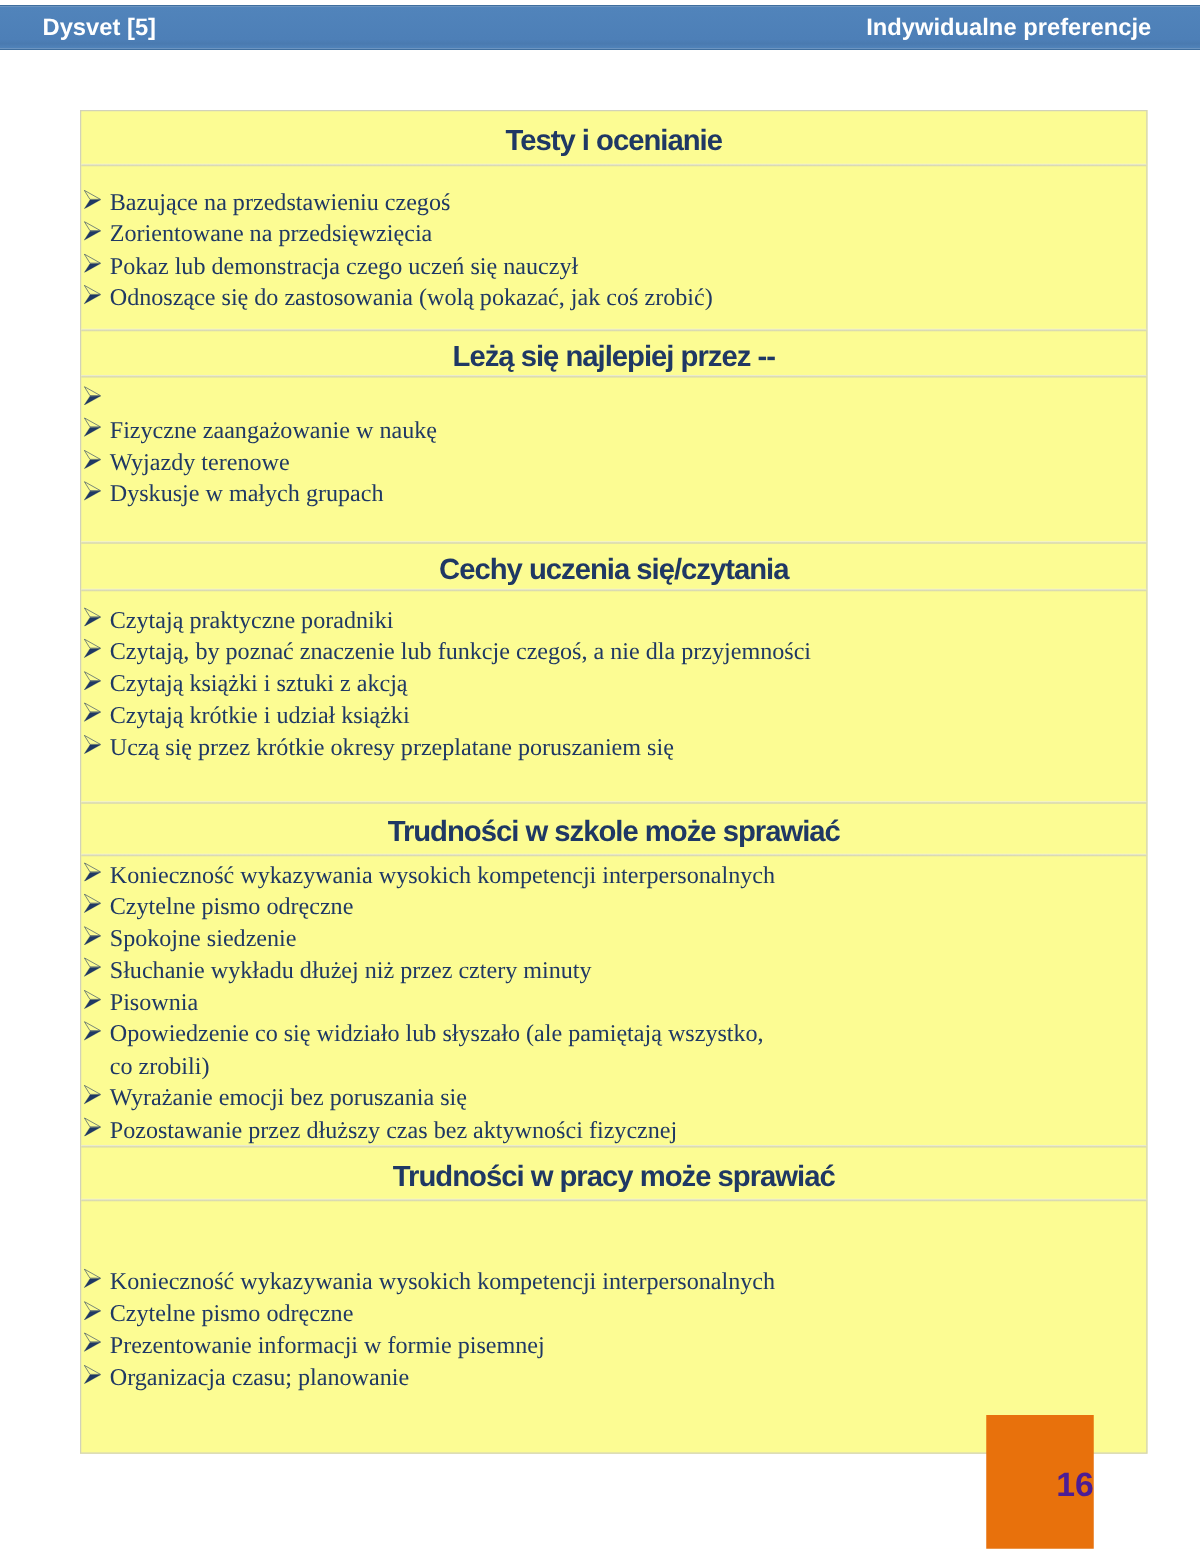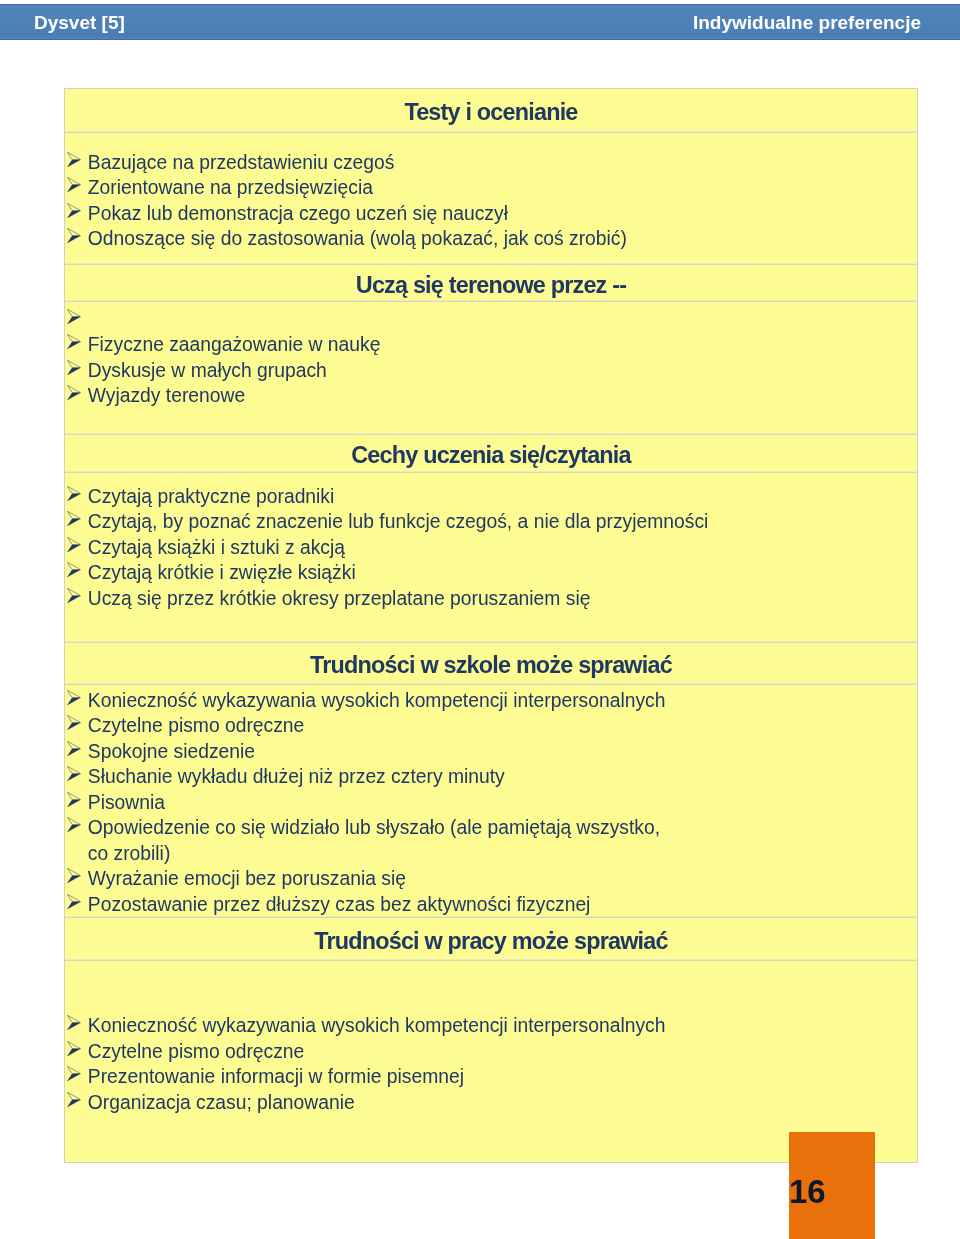--- a/index.html
+++ b/index.html
@@ -11,30 +11,30 @@
   .hdrbar .t{position:absolute;top:6.5px;font-size:19px;font-weight:bold;color:#ffffff;white-space:nowrap;}
   .hdr-left{left:34px;}
   .hdr-right{right:39px;}
 
   .tbl{position:absolute;left:64px;top:49px;width:854px;height:1075px;
        background:#fcfc93;border:1px solid #d2d2ba;box-sizing:border-box;margin-top:39px;}
   .sep{position:absolute;left:0;width:852px;height:2px;
        background:linear-gradient(180deg,#f4f4da 0%,#dcdcb4 55%,#d7d7ad 100%);}
   .hd{position:absolute;left:0;width:852px;text-align:center;
       font-size:23.4px;font-weight:bold;color:#1f3864;white-space:nowrap;letter-spacing:-0.8px;}
-  .bd{position:absolute;left:0;width:852px;}
+  .bd{position:absolute;left:0;width:852px;font-family:Liberation Serif, serif;}
   .li{position:relative;height:25.47px;line-height:25.47px;font-size:19.3px;color:#1f3864;
       white-space:nowrap;padding-left:22.8px;}
   .li .bul{position:absolute;left:2.1px;top:2.2px;width:13.8px;height:15.4px;line-height:0;}
   .li.nb{padding-left:22.8px;}
   .li.flush{padding-left:0px;}
 
   .pgnum{position:absolute;left:789px;top:1132px;width:86px;height:107px;background:#e8710c;}
-  .pgnum span{position:absolute;left:0;right:0;top:41px;text-align:left;
-              font-size:33px;font-weight:bold;color:#0f172a;}
+  .pgnum span{position:absolute;left:0;right:0;top:41px;text-align:right;
+              font-size:27px;font-weight:bold;color:#4c1d95;}
 </style>
 </head>
 <body>
 
 <div class="page">
 
   <div class="hdrbar">
     <div class="t hdr-left">Dysvet [5]</div>
     <div class="t hdr-right">Indywidualne preferencje</div>
   </div>
@@ -54,60 +54,60 @@
       <div class="li"><span class="bul"><svg viewBox="0 0 100 112" width="13.8" height="15.4" aria-hidden="true">
               <path d="M 3 2 L 97 54.5 L 36 54.5 Z" fill="none" stroke="#1f3864" stroke-width="3.5"></path>
               <path d="M 2 110 L 98 57 L 36 57.5 Z" fill="#1f3864" stroke="#1f3864" stroke-width="1.5" stroke-linejoin="round"></path>
             </svg></span><span>Pokaz lub demonstracja czego uczeń się nauczył</span></div>
       <div class="li"><span class="bul"><svg viewBox="0 0 100 112" width="13.8" height="15.4" aria-hidden="true">
               <path d="M 3 2 L 97 54.5 L 36 54.5 Z" fill="none" stroke="#1f3864" stroke-width="3.5"></path>
               <path d="M 2 110 L 98 57 L 36 57.5 Z" fill="#1f3864" stroke="#1f3864" stroke-width="1.5" stroke-linejoin="round"></path>
             </svg></span><span>Odnoszące się do zastosowania (wolą pokazać, jak coś zrobić)</span></div>
     </div>
     <div class="sep" style="top:174.4px"></div>
-    <div class="hd" style="top:182.5px">Uczą się terenowe przez --</div>
+    <div class="hd" style="top:182.5px">Leżą się najlepiej przez --</div>
     <div class="sep" style="top:211.4px"></div>
     <div class="bd" style="top:217.6px">
       <div class="li"><span class="bul"><svg viewBox="0 0 100 112" width="13.8" height="15.4" aria-hidden="true">
               <path d="M 3 2 L 97 54.5 L 36 54.5 Z" fill="none" stroke="#1f3864" stroke-width="3.5"></path>
               <path d="M 2 110 L 98 57 L 36 57.5 Z" fill="#1f3864" stroke="#1f3864" stroke-width="1.5" stroke-linejoin="round"></path>
             </svg></span></div>
       <div class="li"><span class="bul"><svg viewBox="0 0 100 112" width="13.8" height="15.4" aria-hidden="true">
               <path d="M 3 2 L 97 54.5 L 36 54.5 Z" fill="none" stroke="#1f3864" stroke-width="3.5"></path>
               <path d="M 2 110 L 98 57 L 36 57.5 Z" fill="#1f3864" stroke="#1f3864" stroke-width="1.5" stroke-linejoin="round"></path>
             </svg></span><span>Fizyczne zaangażowanie w naukę</span></div>
       <div class="li"><span class="bul"><svg viewBox="0 0 100 112" width="13.8" height="15.4" aria-hidden="true">
               <path d="M 3 2 L 97 54.5 L 36 54.5 Z" fill="none" stroke="#1f3864" stroke-width="3.5"></path>
               <path d="M 2 110 L 98 57 L 36 57.5 Z" fill="#1f3864" stroke="#1f3864" stroke-width="1.5" stroke-linejoin="round"></path>
-            </svg></span><span>Dyskusje w małych grupach</span></div>
+            </svg></span><span>Wyjazdy terenowe</span></div>
       <div class="li"><span class="bul"><svg viewBox="0 0 100 112" width="13.8" height="15.4" aria-hidden="true">
               <path d="M 3 2 L 97 54.5 L 36 54.5 Z" fill="none" stroke="#1f3864" stroke-width="3.5"></path>
               <path d="M 2 110 L 98 57 L 36 57.5 Z" fill="#1f3864" stroke="#1f3864" stroke-width="1.5" stroke-linejoin="round"></path>
-            </svg></span><span>Wyjazdy terenowe</span></div>
+            </svg></span><span>Dyskusje w małych grupach</span></div>
     </div>
     <div class="sep" style="top:343.9px"></div>
     <div class="hd" style="top:352.5px">Cechy uczenia się/czytania</div>
     <div class="sep" style="top:381.9px"></div>
     <div class="bd" style="top:394.8px">
       <div class="li"><span class="bul"><svg viewBox="0 0 100 112" width="13.8" height="15.4" aria-hidden="true">
               <path d="M 3 2 L 97 54.5 L 36 54.5 Z" fill="none" stroke="#1f3864" stroke-width="3.5"></path>
               <path d="M 2 110 L 98 57 L 36 57.5 Z" fill="#1f3864" stroke="#1f3864" stroke-width="1.5" stroke-linejoin="round"></path>
             </svg></span><span>Czytają praktyczne poradniki</span></div>
       <div class="li"><span class="bul"><svg viewBox="0 0 100 112" width="13.8" height="15.4" aria-hidden="true">
               <path d="M 3 2 L 97 54.5 L 36 54.5 Z" fill="none" stroke="#1f3864" stroke-width="3.5"></path>
               <path d="M 2 110 L 98 57 L 36 57.5 Z" fill="#1f3864" stroke="#1f3864" stroke-width="1.5" stroke-linejoin="round"></path>
             </svg></span><span>Czytają, by poznać znaczenie lub funkcje czegoś, a nie dla przyjemności</span></div>
       <div class="li"><span class="bul"><svg viewBox="0 0 100 112" width="13.8" height="15.4" aria-hidden="true">
               <path d="M 3 2 L 97 54.5 L 36 54.5 Z" fill="none" stroke="#1f3864" stroke-width="3.5"></path>
               <path d="M 2 110 L 98 57 L 36 57.5 Z" fill="#1f3864" stroke="#1f3864" stroke-width="1.5" stroke-linejoin="round"></path>
             </svg></span><span>Czytają książki i sztuki z akcją</span></div>
       <div class="li"><span class="bul"><svg viewBox="0 0 100 112" width="13.8" height="15.4" aria-hidden="true">
               <path d="M 3 2 L 97 54.5 L 36 54.5 Z" fill="none" stroke="#1f3864" stroke-width="3.5"></path>
               <path d="M 2 110 L 98 57 L 36 57.5 Z" fill="#1f3864" stroke="#1f3864" stroke-width="1.5" stroke-linejoin="round"></path>
-            </svg></span><span>Czytają krótkie i zwięzłe książki</span></div>
+            </svg></span><span>Czytają krótkie i udział książki</span></div>
       <div class="li"><span class="bul"><svg viewBox="0 0 100 112" width="13.8" height="15.4" aria-hidden="true">
               <path d="M 3 2 L 97 54.5 L 36 54.5 Z" fill="none" stroke="#1f3864" stroke-width="3.5"></path>
               <path d="M 2 110 L 98 57 L 36 57.5 Z" fill="#1f3864" stroke="#1f3864" stroke-width="1.5" stroke-linejoin="round"></path>
             </svg></span><span>Uczą się przez krótkie okresy przeplatane poruszaniem się</span></div>
     </div>
     <div class="sep" style="top:552.4px"></div>
     <div class="hd" style="top:563.0px">Trudności w szkole może sprawiać</div>
     <div class="sep" style="top:594.4px"></div>
     <div class="bd" style="top:598.8px">
       <div class="li"><span class="bul"><svg viewBox="0 0 100 112" width="13.8" height="15.4" aria-hidden="true">

